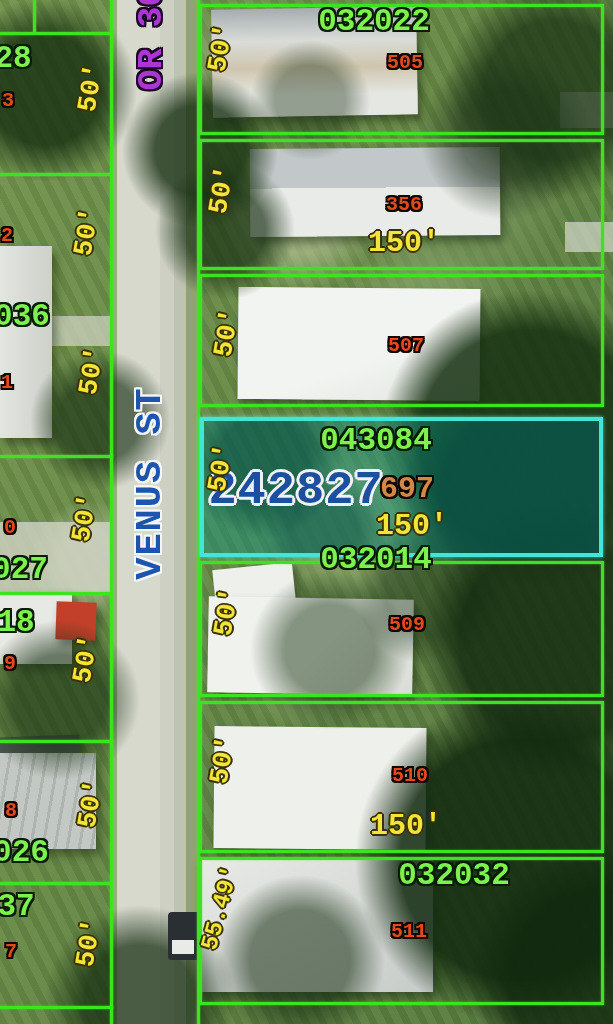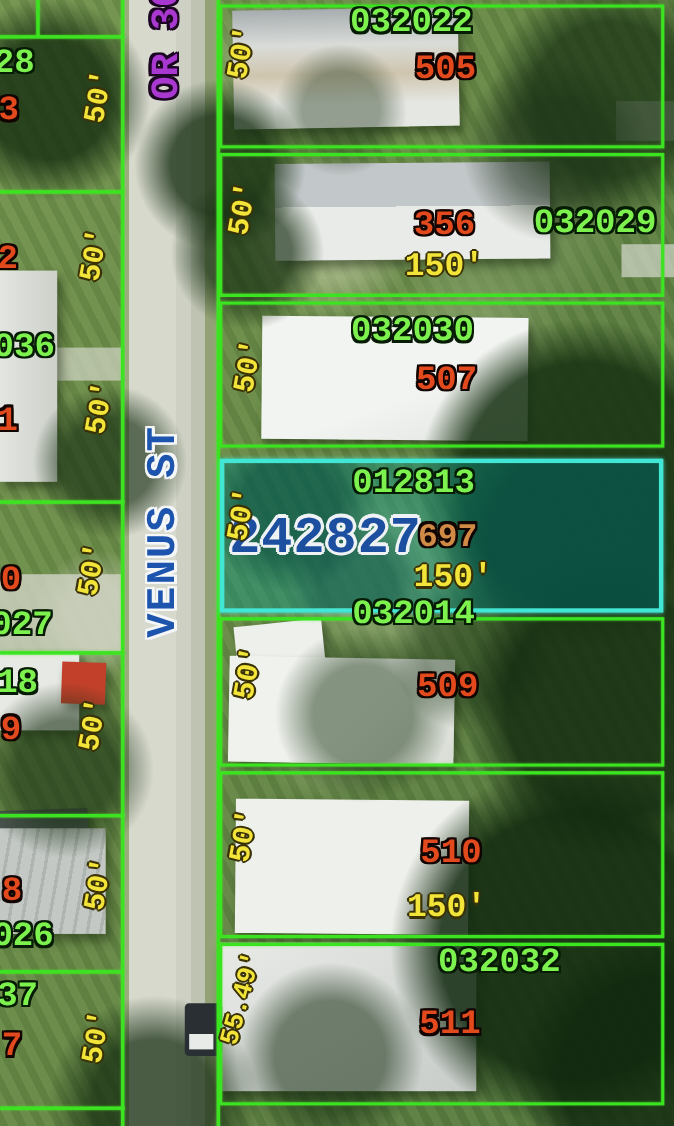--- a/index.html
+++ b/index.html
@@ -54,21 +54,21 @@
     background:
       radial-gradient(circle at 60px 40px,  rgba(5,70,60,.55) 0 45px, transparent 78px),
       radial-gradient(circle at 330px 75px, rgba(5,70,60,.6)  0 90px, transparent 132px),
       radial-gradient(circle at 120px 112px,rgba(5,70,60,.45) 0 35px, transparent 62px),
       rgba(10,148,138,.42);
     box-shadow:0 0 4px rgba(90,240,225,.8);
   }
   .lbl{position:absolute;z-index:6;white-space:nowrap;line-height:1;transform:translate(-50%,-50%);}
   .oID{color:#7df24e;font-size:31px;
     text-shadow:-2px 0 #061c04,2px 0 #061c04,0 -2px #061c04,0 2px #061c04,-2px -2px #061c04,2px -2px #061c04,-2px 2px #061c04,2px 2px #061c04;}
-  .oLot{color:#e2491d;font-size:31px;
+  .oLot{color:#e2491d;font-size:20px;
     text-shadow:-2px 0 #120400,2px 0 #120400,0 -2px #120400,0 2px #120400,-2px -2px #120400,2px -2px #120400,-2px 2px #120400,2px 2px #120400;}
   .oTan{color:#d08a46;font-size:30px;
     text-shadow:-2px 0 #120400,2px 0 #120400,0 -2px #120400,0 2px #120400,-2px -2px #120400,2px -2px #120400,-2px 2px #120400,2px 2px #120400;}
   .oDim{color:#f2e438;font-size:27px;
     text-shadow:-2px 0 #3a3206,2px 0 #3a3206,0 -2px #3a3206,0 2px #3a3206,-1px -1px #3a3206,1px -1px #3a3206,-1px 1px #3a3206,1px 1px #3a3206;}
   .oBlue{color:#1d55ae;font-size:37px;letter-spacing:2px;
     text-shadow:-2px 0 #f4f6f8,2px 0 #f4f6f8,0 -2px #f4f6f8,0 2px #f4f6f8,-2px -2px #f4f6f8,2px -2px #f4f6f8,-2px 2px #f4f6f8,2px 2px #f4f6f8;}
   .oNum{color:#1c4f9f;font-size:47px;letter-spacing:1px;
     text-shadow:-3px 0 #eef2f4,3px 0 #eef2f4,0 -3px #eef2f4,0 3px #eef2f4,-2px -2px #eef2f4,2px -2px #eef2f4,-2px 2px #eef2f4,2px 2px #eef2f4;}
   .oPur{color:#a838d0;font-size:35px;
@@ -123,29 +123,27 @@
   <div class="parcel" style="left:199px;top:701px;width:399px;height:146px;"></div>
   <div class="parcel" style="left:199px;top:857px;width:399px;height:142px;"></div>
 
   <div class="sel" style="left:200px;top:417px;width:395px;height:132px;"></div>
 
   <span class="lbl oID" style="left:374px;top:21px;">032022</span>
   <span class="lbl oLot" style="left:405px;top:63px;">505</span>
   <span class="lbl oDim" style="left:222px;top:48px;transform:translate(-50%,-50%) rotate(-80deg);">50'</span>
 
   <span class="lbl oLot" style="left:404px;top:205px;">356</span>
-  <span class="lbl oID" style="left:541px;top:203px;">032029</span>
   <span class="lbl oDim" style="left:223px;top:190px;transform:translate(-50%,-50%) rotate(-80deg);">50'</span>
   <span class="lbl oDim" style="left:404px;top:243px;font-size:30px;">150'</span>
 
-  <span class="lbl oID" style="left:375px;top:302px;">032030</span>
   <span class="lbl oLot" style="left:406px;top:346px;">507</span>
   <span class="lbl oDim" style="left:228px;top:333px;transform:translate(-50%,-50%) rotate(-80deg);">50'</span>
 
-  <span class="lbl oID" style="left:376px;top:440px;">012813</span>
+  <span class="lbl oID" style="left:376px;top:440px;">043084</span>
   <span class="lbl oNum" style="left:296px;top:490px;text-align:center;">242827</span>
   <span class="lbl oTan" style="left:407px;top:489px;z-index:7;">697</span>
   <span class="lbl oDim" style="left:412px;top:526px;font-size:30px;">150'</span>
   <span class="lbl oDim" style="left:222px;top:468px;transform:translate(-50%,-50%) rotate(-80deg);">50'</span>
 
   <span class="lbl oID" style="left:376px;top:559px;">032014</span>
   <span class="lbl oLot" style="left:407px;top:625px;">509</span>
   <span class="lbl oDim" style="left:228px;top:612px;transform:translate(-50%,-50%) rotate(-80deg);">50'</span>
 
   <span class="lbl oLot" style="left:410px;top:776px;">510</span>

